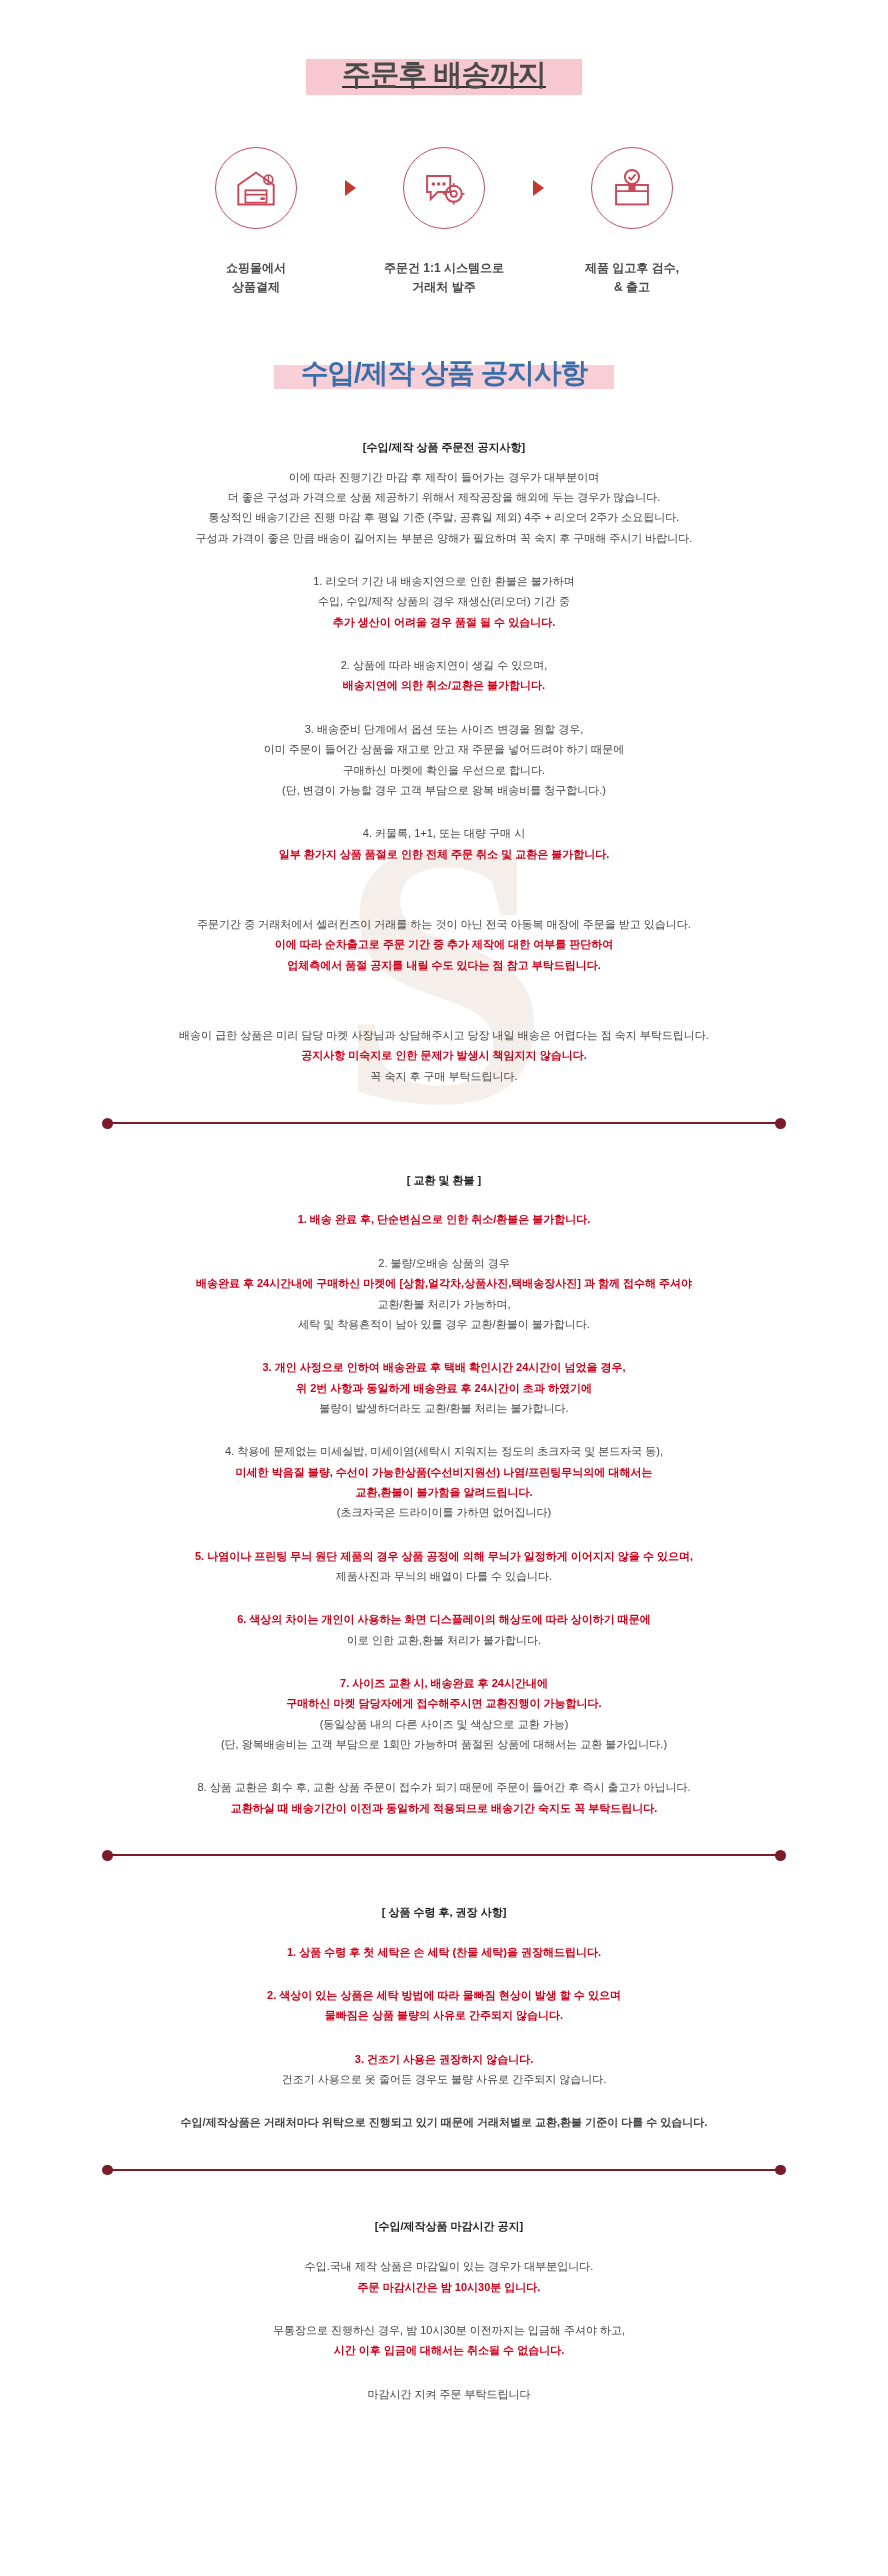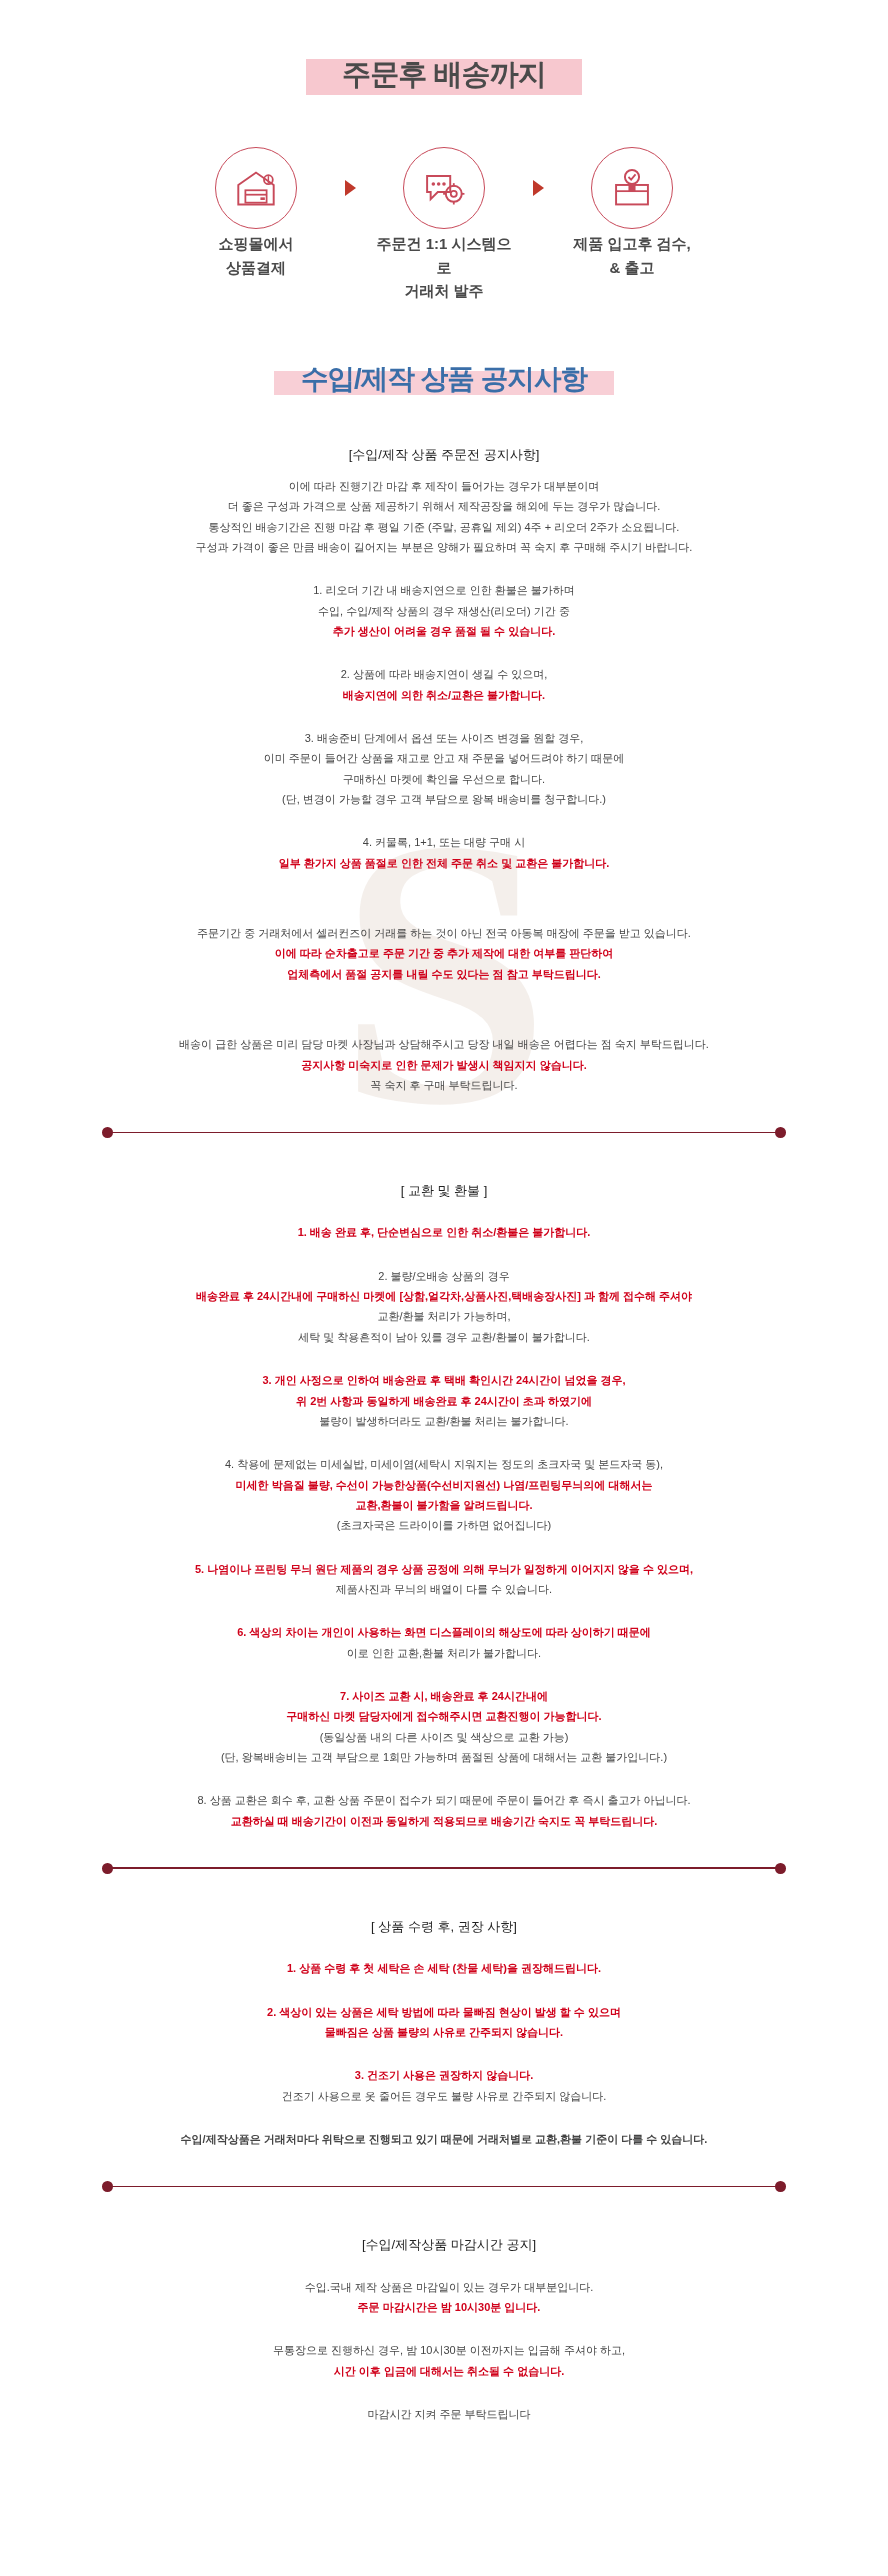--- a/index.html
+++ b/index.html
@@ -25,20 +25,21 @@
 
   
   .banner-wrap {
     text-align: center;
     margin-top: 19.5px;
   }
   .banner {
     display: inline-block;
     position: relative;
     padding: 8px 36px 9.8px 36px;
+    text-decoration: underline;
   }
   .banner-bg {
     position: absolute;
     left: 0; right: 0; top: 12.4px; bottom: 9px;
     background: #f7c8cf;
     z-index: 0;
   }
   .banner-text {
     position: relative;
     z-index: 1;
@@ -66,22 +67,22 @@
     border-radius: 50%;
     border: 1.8px solid #c84a5a;
     margin: 0 auto;
     display: flex;
     align-items: center;
     justify-content: center;
     background: #fff;
   }
   .circle svg { display: block; }
   .step-label {
-    margin-top: 3px;
-    font-size: 15px;
+    margin-top: 30px;
+    font-size: 12px;
     line-height: 1.55;
     color: #4a4a4a;
     font-weight: bold;
     white-space: pre-line;
   }
   .arrow {
     width: 39px;
     display: flex;
     align-items: center;
     justify-content: center;
@@ -125,23 +126,23 @@
     position: relative;
     z-index: 2;
     margin-top: 41px;
     text-align: center;
     font-size: 11px;
     line-height: 1.85;
     color: #444;
   }
   .blk { margin-bottom: 23px; }
   .blk-title {
-    font-weight: normal;
+    font-weight: bold;
     color: #222;
-    font-size: 13px;
+    font-size: 11px;
     margin-bottom: 9px;
   }
   .ln { display: block; }
   .red { color: #d0021b; font-weight: bold; }
   .spacer-lg { height: 27px; }
 
   
   .divider {
     width: 684px;
     margin: 32px auto;

